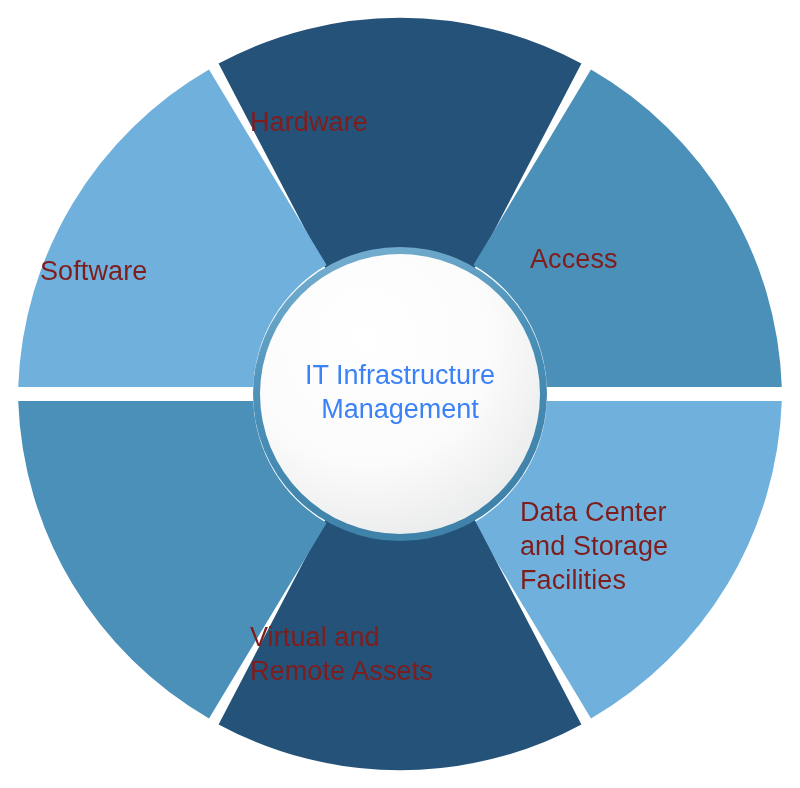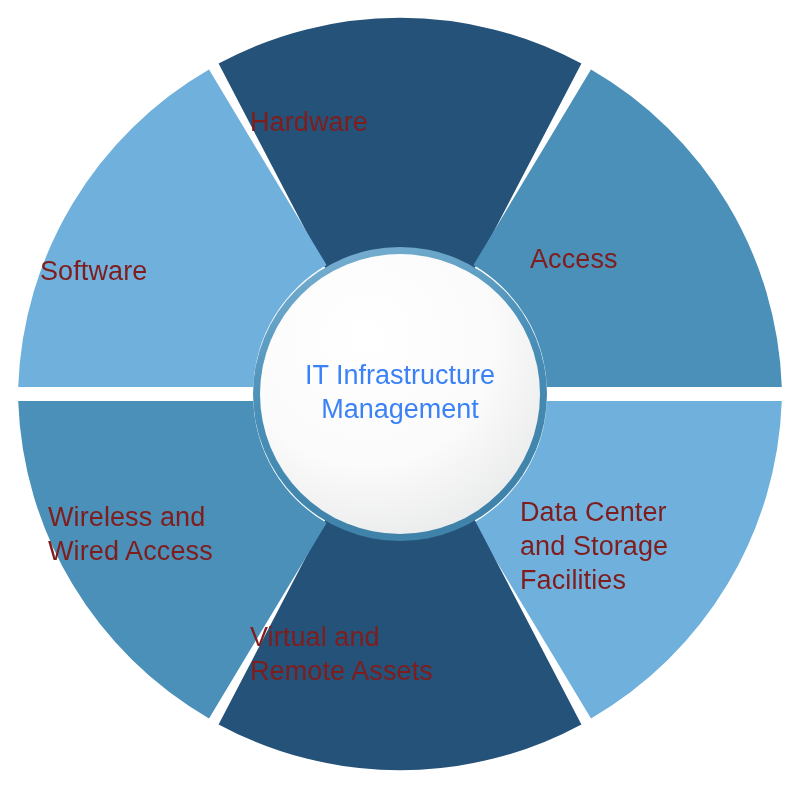--- a/index.html
+++ b/index.html
@@ -98,21 +98,19 @@
 
   <div class="seg-label" id="label-network">Access</div>
 
   <div class="seg-label" id="label-datacenter">Data Center
 and Storage
 Facilities</div>
 
   <div class="seg-label" id="label-virtual">Virtual and
 Remote Assets</div>
 
-  <div class="seg-label" id="label-wireless">Wireless and
-Wired Access</div>
 
   <div class="seg-label" id="label-software">Software</div>
 
   <div id="center-label">IT Infrastructure
 Management</div>
 
 </div>
 
 </body></html>

